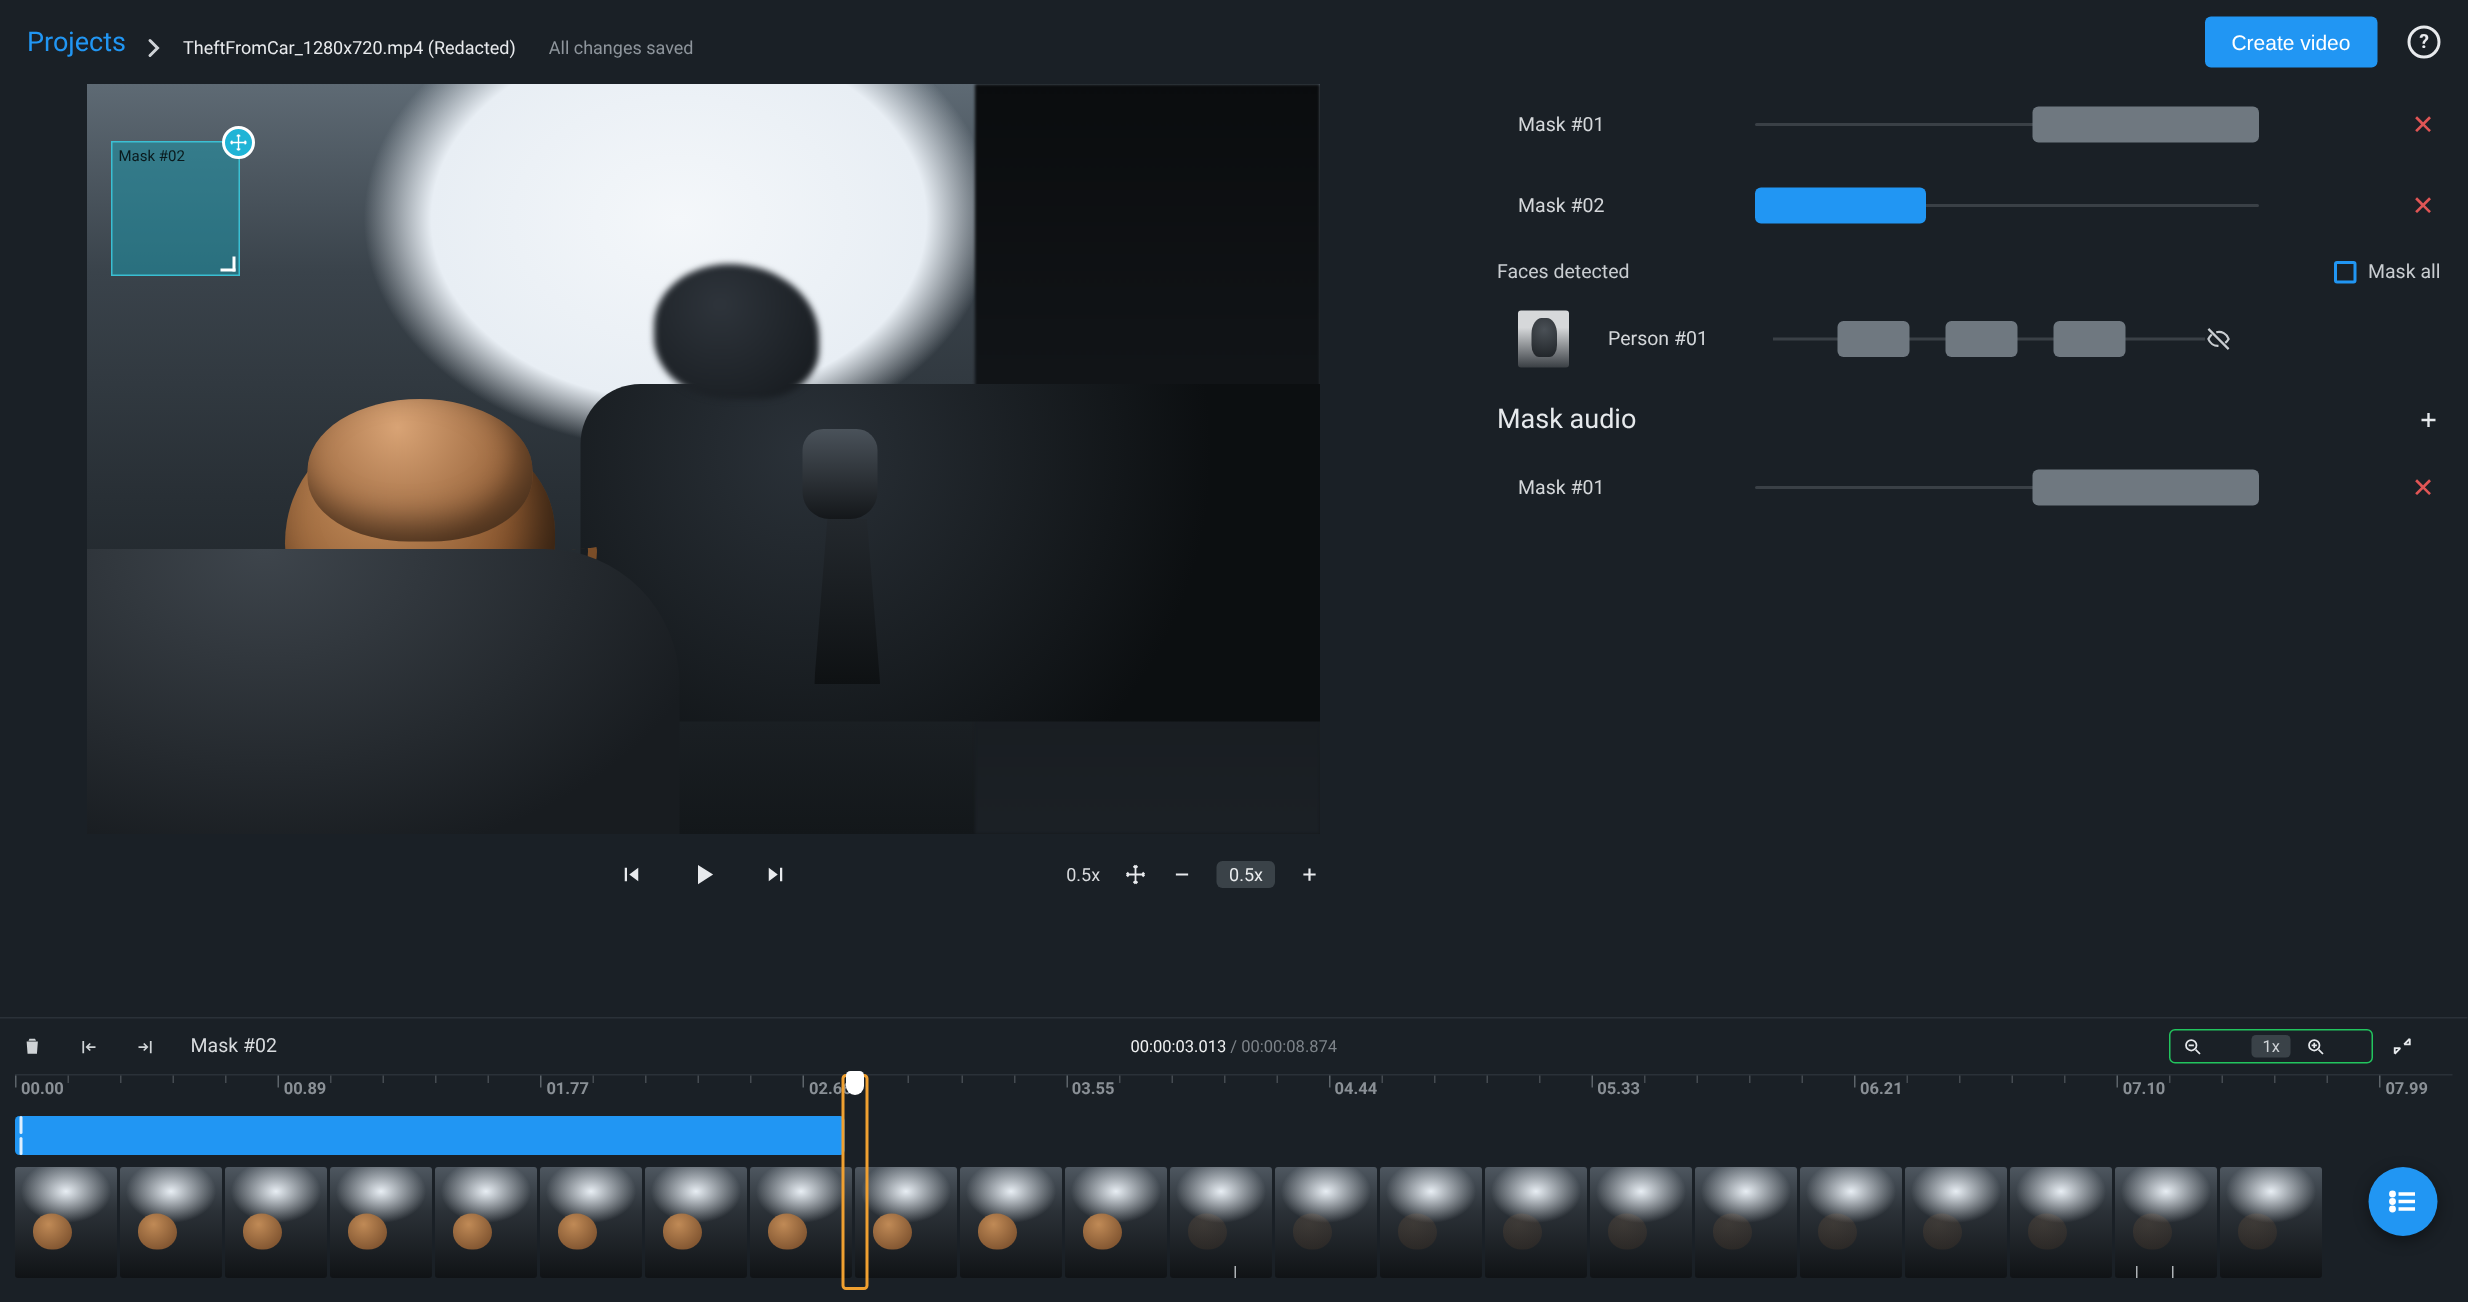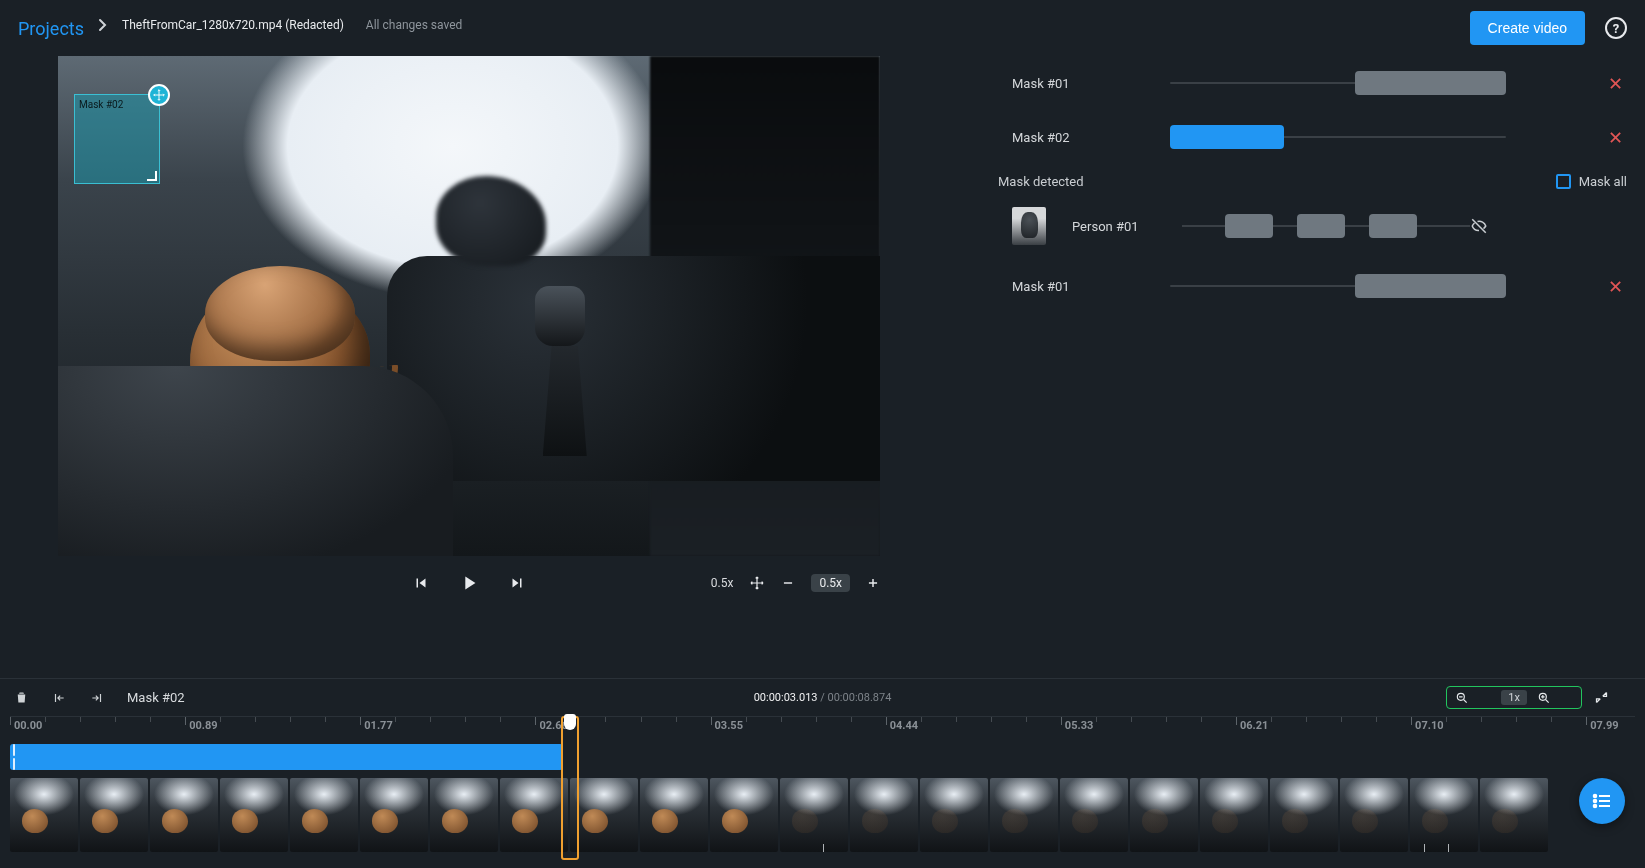--- a/index.html
+++ b/index.html
@@ -9,21 +9,21 @@
   color: #d0d4d8;
   font-family: -apple-system, BlinkMacSystemFont, "Segoe UI", Roboto, Arial, sans-serif;
   font-size: 13px;
   overflow: hidden;
 }
 
 
 .header {
   display: flex; align-items: center; height: 56px; padding: 0 18px;
 }
-.breadcrumb { display: flex; align-items: flex-start; gap: 14px; }
+.breadcrumb { display: flex; align-items: flex-end; gap: 14px; }
 .breadcrumb .projects-link { color: #2196f3; font-size: 18px; cursor: pointer; }
 .breadcrumb .chev { color: #cfd3d7; }
 .breadcrumb .filename { color: #e8eaed; font-size: 12px; }
 .breadcrumb .saved { color: #8e959c; font-size: 12px; margin-left: 8px; }
 .header-right { margin-left: auto; display: flex; align-items: center; gap: 20px; }
 .create-btn {
   background: #2196f3; color: #fff; border: none; border-radius: 4px;
   padding: 9px 18px; font-size: 14px; cursor: pointer;
 }
 .help-icon {
@@ -274,21 +274,21 @@
           <div class="mask-row">
             <div class="name">Mask #02</div>
             <div class="mask-track">
               <div class="mask-seg blue" style="left: 0%; width: 34%;"></div>
             </div>
             <div class="del">✕</div>
           </div>
         </div>
 
       <div class="faces-header">
-        <span class="txt">Mask detected</span>
+        <span class="txt">Faces detected</span>
         <div class="maskall">
           <div class="checkbox"></div>
           <span>Mask all</span>
         </div>
       </div>
       <div id="persons">
           <div class="person-row">
             <div class="person-thumb"></div>
             <div class="pname">Person #01</div>
             <div class="seg-track">
@@ -299,20 +299,30 @@
             <div class="eye">
               <svg width="18" height="18" viewBox="0 0 24 24" stroke="#c9cdd1" stroke-width="2" fill="none">
                 <path d="M3 3l18 18M10 6a9 9 0 0 1 11 6 13 13 0 0 1-3 3.5M6 8A13 13 0 0 0 3 12a9 9 0 0 0 9 6"></path>
               </svg>
             </div>
           </div>
         </div>
     </div>
 
     <div class="panel-section">
+      <div class="panel-header">
+        <span class="title">Mask audio</span>
+        <div class="actions">
+          <span class="ico">
+            <svg width="16" height="16" viewBox="0 0 24 24" stroke="#e6e9ec" stroke-width="2.4">
+                <path d="M5 12h14M12 5v14"></path>
+              </svg>
+          </span>
+        </div>
+      </div>
       <div id="audio-masks">
           <div class="mask-row">
             <div class="name">Mask #01</div>
             <div class="mask-track">
               <div class="mask-seg gray" style="left: 55%; width: 45%;"></div>
             </div>
             <div class="del">✕</div>
           </div>
         </div>
     </div>

